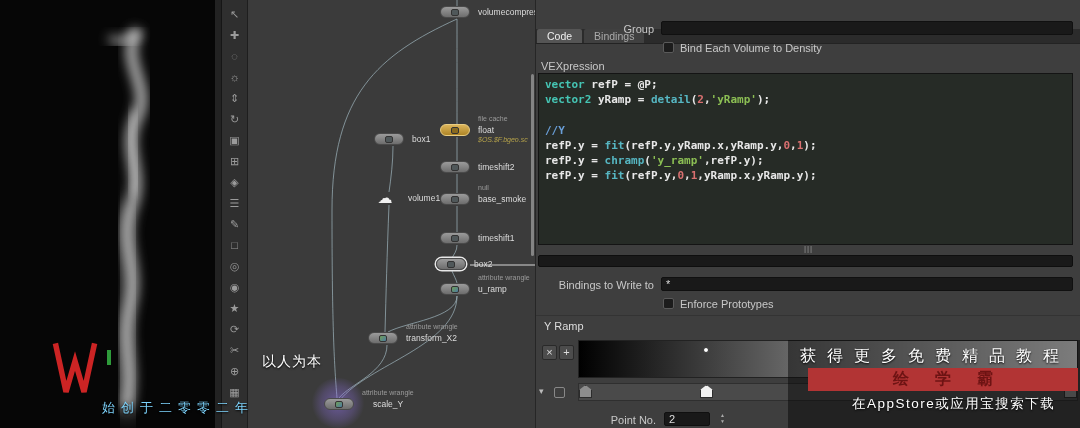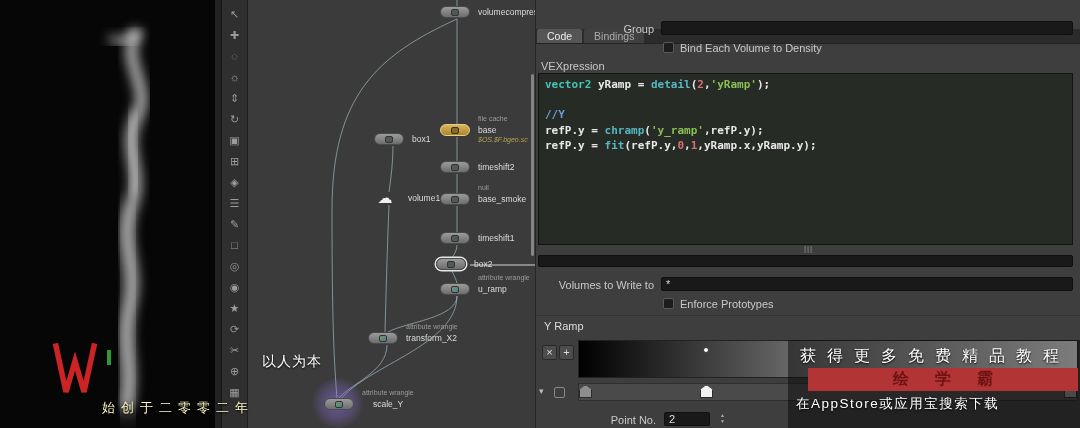--- a/index.html
+++ b/index.html
@@ -63,27 +63,27 @@
   .ramp-marker.sel { background:#f2f2f2; }
   #track-arrow { position:absolute; left:3px; top:386px; color:#bbb; font-size:9px; }
   #track-box { position:absolute; left:18px; top:387px; width:11px; height:11px; border:1px solid #888; border-radius:2px; }
   #point-stepper { position:absolute; left:184px; top:412px; color:#aaa; font-size:5px; line-height:6px; text-align:center; cursor:pointer; }
 
   
   #promo-backdrop { position:absolute; left:788px; top:340px; width:292px; height:88px; background:rgba(5,5,5,0.5); }
   #promo-line1 { position:absolute; right:10px; top:346px; color:#fff; font-size:16px; letter-spacing:11px; text-shadow:0 1px 2px #000; white-space:nowrap; }
   #promo-banner { position:absolute; left:808px; top:368px; width:270px; height:23px; background:#b23434; display:flex; align-items:center; justify-content:center; }
   #promo-banner span { color:#6d1313; font-weight:bold; font-size:16px; letter-spacing:26px; text-indent:26px; white-space:nowrap; }
-  #promo-line2 { position:absolute; left:796px; top:395px; color:#fff; font-size:13.5px; letter-spacing:1.5px; text-shadow:0 1px 2px #000; white-space:nowrap; }
+  #promo-line2 { position:absolute; left:852px; top:395px; color:#fff; font-size:13.5px; letter-spacing:1.5px; text-shadow:0 1px 2px #000; white-space:nowrap; }
 
   #wm-logo { position:absolute; left:52px; top:342px; }
   #wm-brand { position:absolute; left:102px; top:348px; color:#fff; font-size:19px; font-weight:bold; letter-spacing:3px; white-space:nowrap; text-shadow:0 1px 2px #000; }
   #wm-accent { display:inline-block; width:4px; height:15px; background:#2e9b3a; margin-left:5px; }
   #wm-slogan { position:absolute; left:262px; top:353px; color:#fff; font-size:14px; letter-spacing:1px; white-space:nowrap; text-shadow:0 1px 2px #000; }
-  #wm-founded { position:absolute; left:102px; top:399px; color:#fef9c3; font-size:13px; letter-spacing:6px; white-space:nowrap; text-shadow:0 1px 2px #000; }
+  #wm-founded { position:absolute; left:102px; top:399px; color:#7dd3fc; font-size:13px; letter-spacing:6px; white-space:nowrap; text-shadow:0 1px 2px #000; }
 </style>
 </head>
 <body>
 
 <div id="app">
 
   <div id="viewport">
     <svg width="215" height="428">
       <defs>
         <filter id="blur1" x="-50%" y="-50%" width="200%" height="200%">
@@ -145,21 +145,21 @@
           <span class="chip"></span>
         </div>
         <div class="node-label" style="left: 230px; top: 7px;">volumecompress1</div>
         <div class="node node-gray" style="left: 126px; top: 133px;">
           <span class="chip"></span>
         </div>
         <div class="node-label" style="left: 164px; top: 134px;">box1</div>
         <div class="node node-amber" style="left: 192px; top: 124px;">
           <span class="chip"></span>
         </div>
-        <div class="node-label" style="left: 230px; top: 125px;">base</div>
+        <div class="node-label" style="left: 230px; top: 125px;">float</div>
         <div class="node-caption" style="left: 230px; top: 115px;">file cache</div>
         <div class="node-sublabel" style="left: 230px; top: 136px;">$OS.$F.bgeo.sc</div>
         <div class="node node-gray" style="left: 192px; top: 161px;">
           <span class="chip"></span>
         </div>
         <div class="node-label" style="left: 230px; top: 162px;">timeshift2</div>
         <div class="node node-cloud" style="left: 122px; top: 192px;">☁</div>
         <div class="node-label" style="left: 160px; top: 193px;">volume1</div>
         <div class="node node-gray" style="left: 192px; top: 193px;">
           <span class="chip"></span>
@@ -202,32 +202,34 @@
 
     <div class="p-label" style="left:0;top:23px;width:118px;">Group</div>
     <div class="p-field" style="left:125px;top:21px;width:412px;height:14px;"></div>
 
     <span class="checkbox" style="left:127px;top:42px;"></span>
     <span class="cb-label" style="left:144px;top:42px;">Bind Each Volume to Density</span>
 
     <div class="p-label" style="left:5px;top:60px;width:100px;text-align:left;">VEXpression</div>
 
     <div id="code-editor">
+        <div class="code-line"><span class="tok-k">vector</span><span class="tok-p"> refP = @P;</span></div>
         <div class="code-line"><span class="tok-k">vector2</span><span class="tok-p"> yRamp = </span><span class="tok-f">detail</span><span class="tok-p">(</span><span class="tok-n">2</span><span class="tok-p">,</span><span class="tok-s">'yRamp'</span><span class="tok-p">);</span></div>
         <div class="code-line">&nbsp;</div>
         <div class="code-line"><span class="tok-c">//Y</span></div>
+        <div class="code-line"><span class="tok-p">refP.y = </span><span class="tok-f">fit</span><span class="tok-p">(refP.y,yRamp.x,yRamp.y,</span><span class="tok-n">0</span><span class="tok-p">,</span><span class="tok-n">1</span><span class="tok-p">);</span></div>
         <div class="code-line"><span class="tok-p">refP.y = </span><span class="tok-f">chramp</span><span class="tok-p">(</span><span class="tok-s">'y_ramp'</span><span class="tok-p">,refP.y);</span></div>
         <div class="code-line"><span class="tok-p">refP.y = </span><span class="tok-f">fit</span><span class="tok-p">(refP.y,</span><span class="tok-n">0</span><span class="tok-p">,</span><span class="tok-n">1</span><span class="tok-p">,yRamp.x,yRamp.y);</span></div>
         <div class="code-line">&nbsp;</div>
         <div class="code-line">&nbsp;</div>
       </div>
     <div id="code-grip">|||</div>
     <div id="code-hscroll"></div>
 
-    <div class="p-label" style="left:0;top:279px;width:118px;">Volumes to Write to</div>
+    <div class="p-label" style="left:0;top:279px;width:118px;">Bindings to Write to</div>
     <div class="p-field" style="left:125px;top:277px;width:412px;height:14px;">*</div>
 
     <span class="checkbox" style="left:127px;top:298px;"></span>
     <span class="cb-label" style="left:144px;top:298px;">Enforce Prototypes</span>
 
     <div class="separator"></div>
     <div class="p-label" style="left:8px;top:320px;width:100px;text-align:left;color:#ddd;">Y Ramp</div>
 
     <div class="ramp-btn" style="left:6px;top:345px;">×</div>
     <div class="ramp-btn" style="left:23px;top:345px;">+</div>

